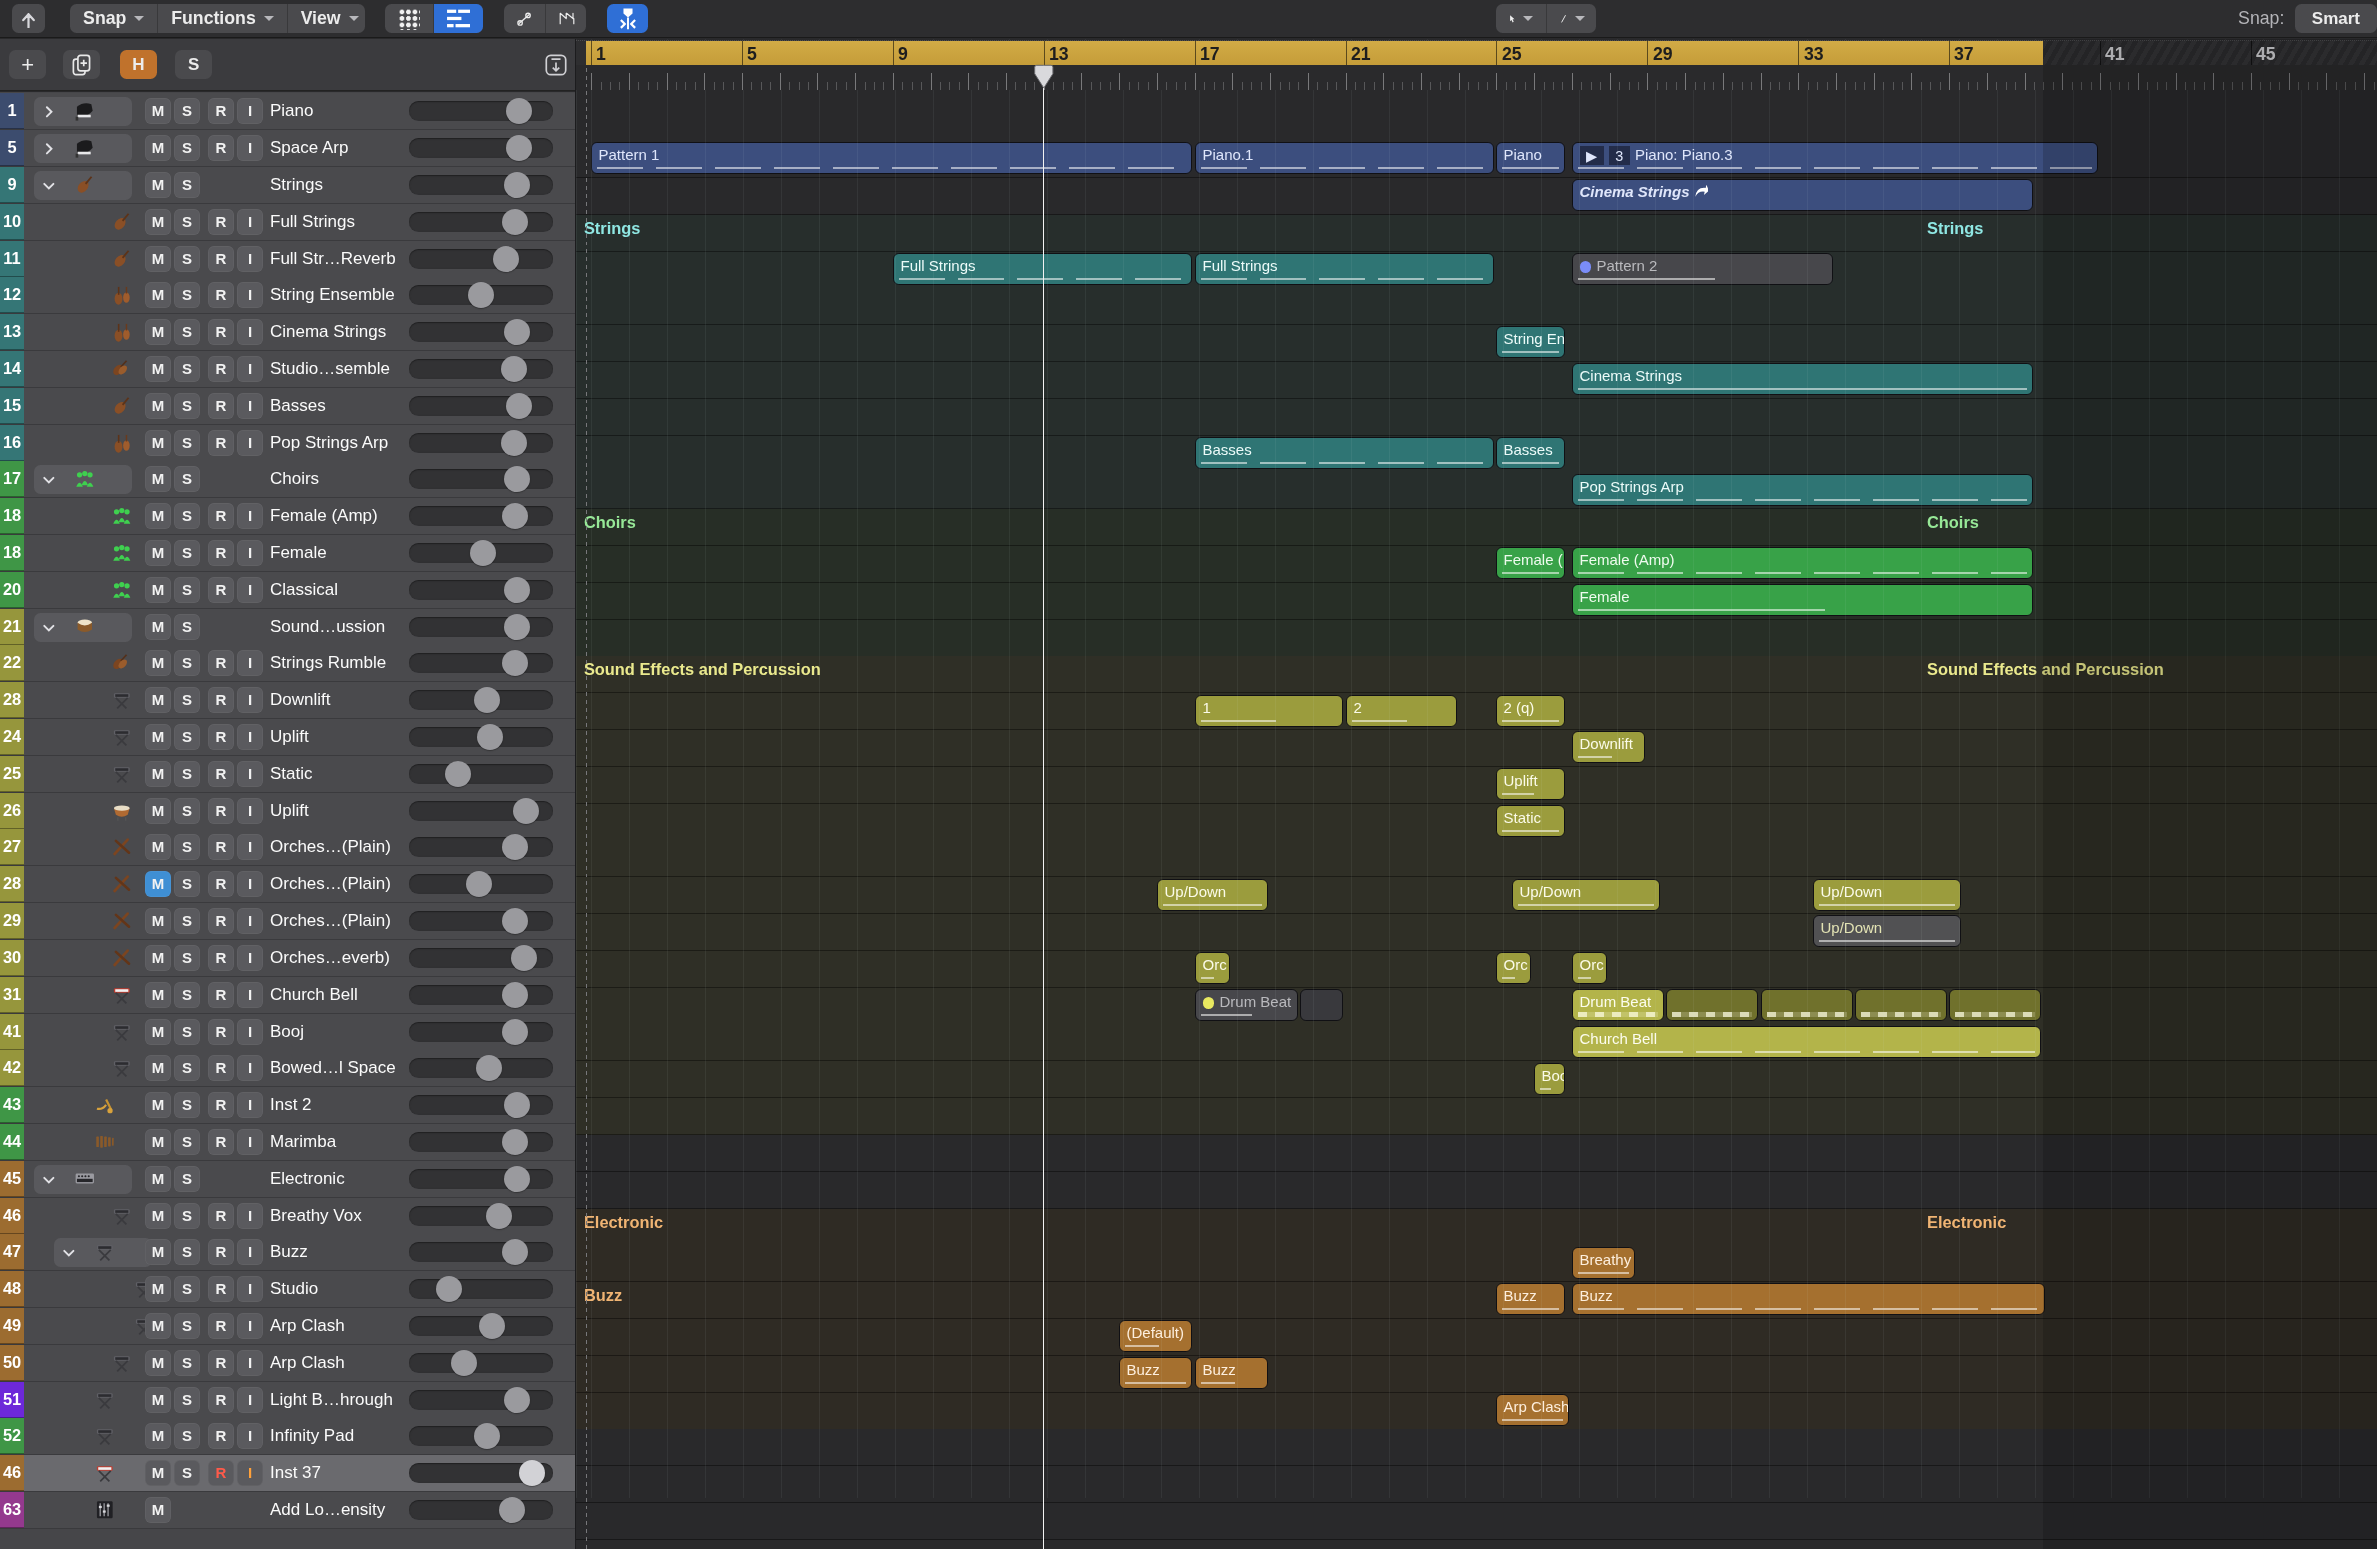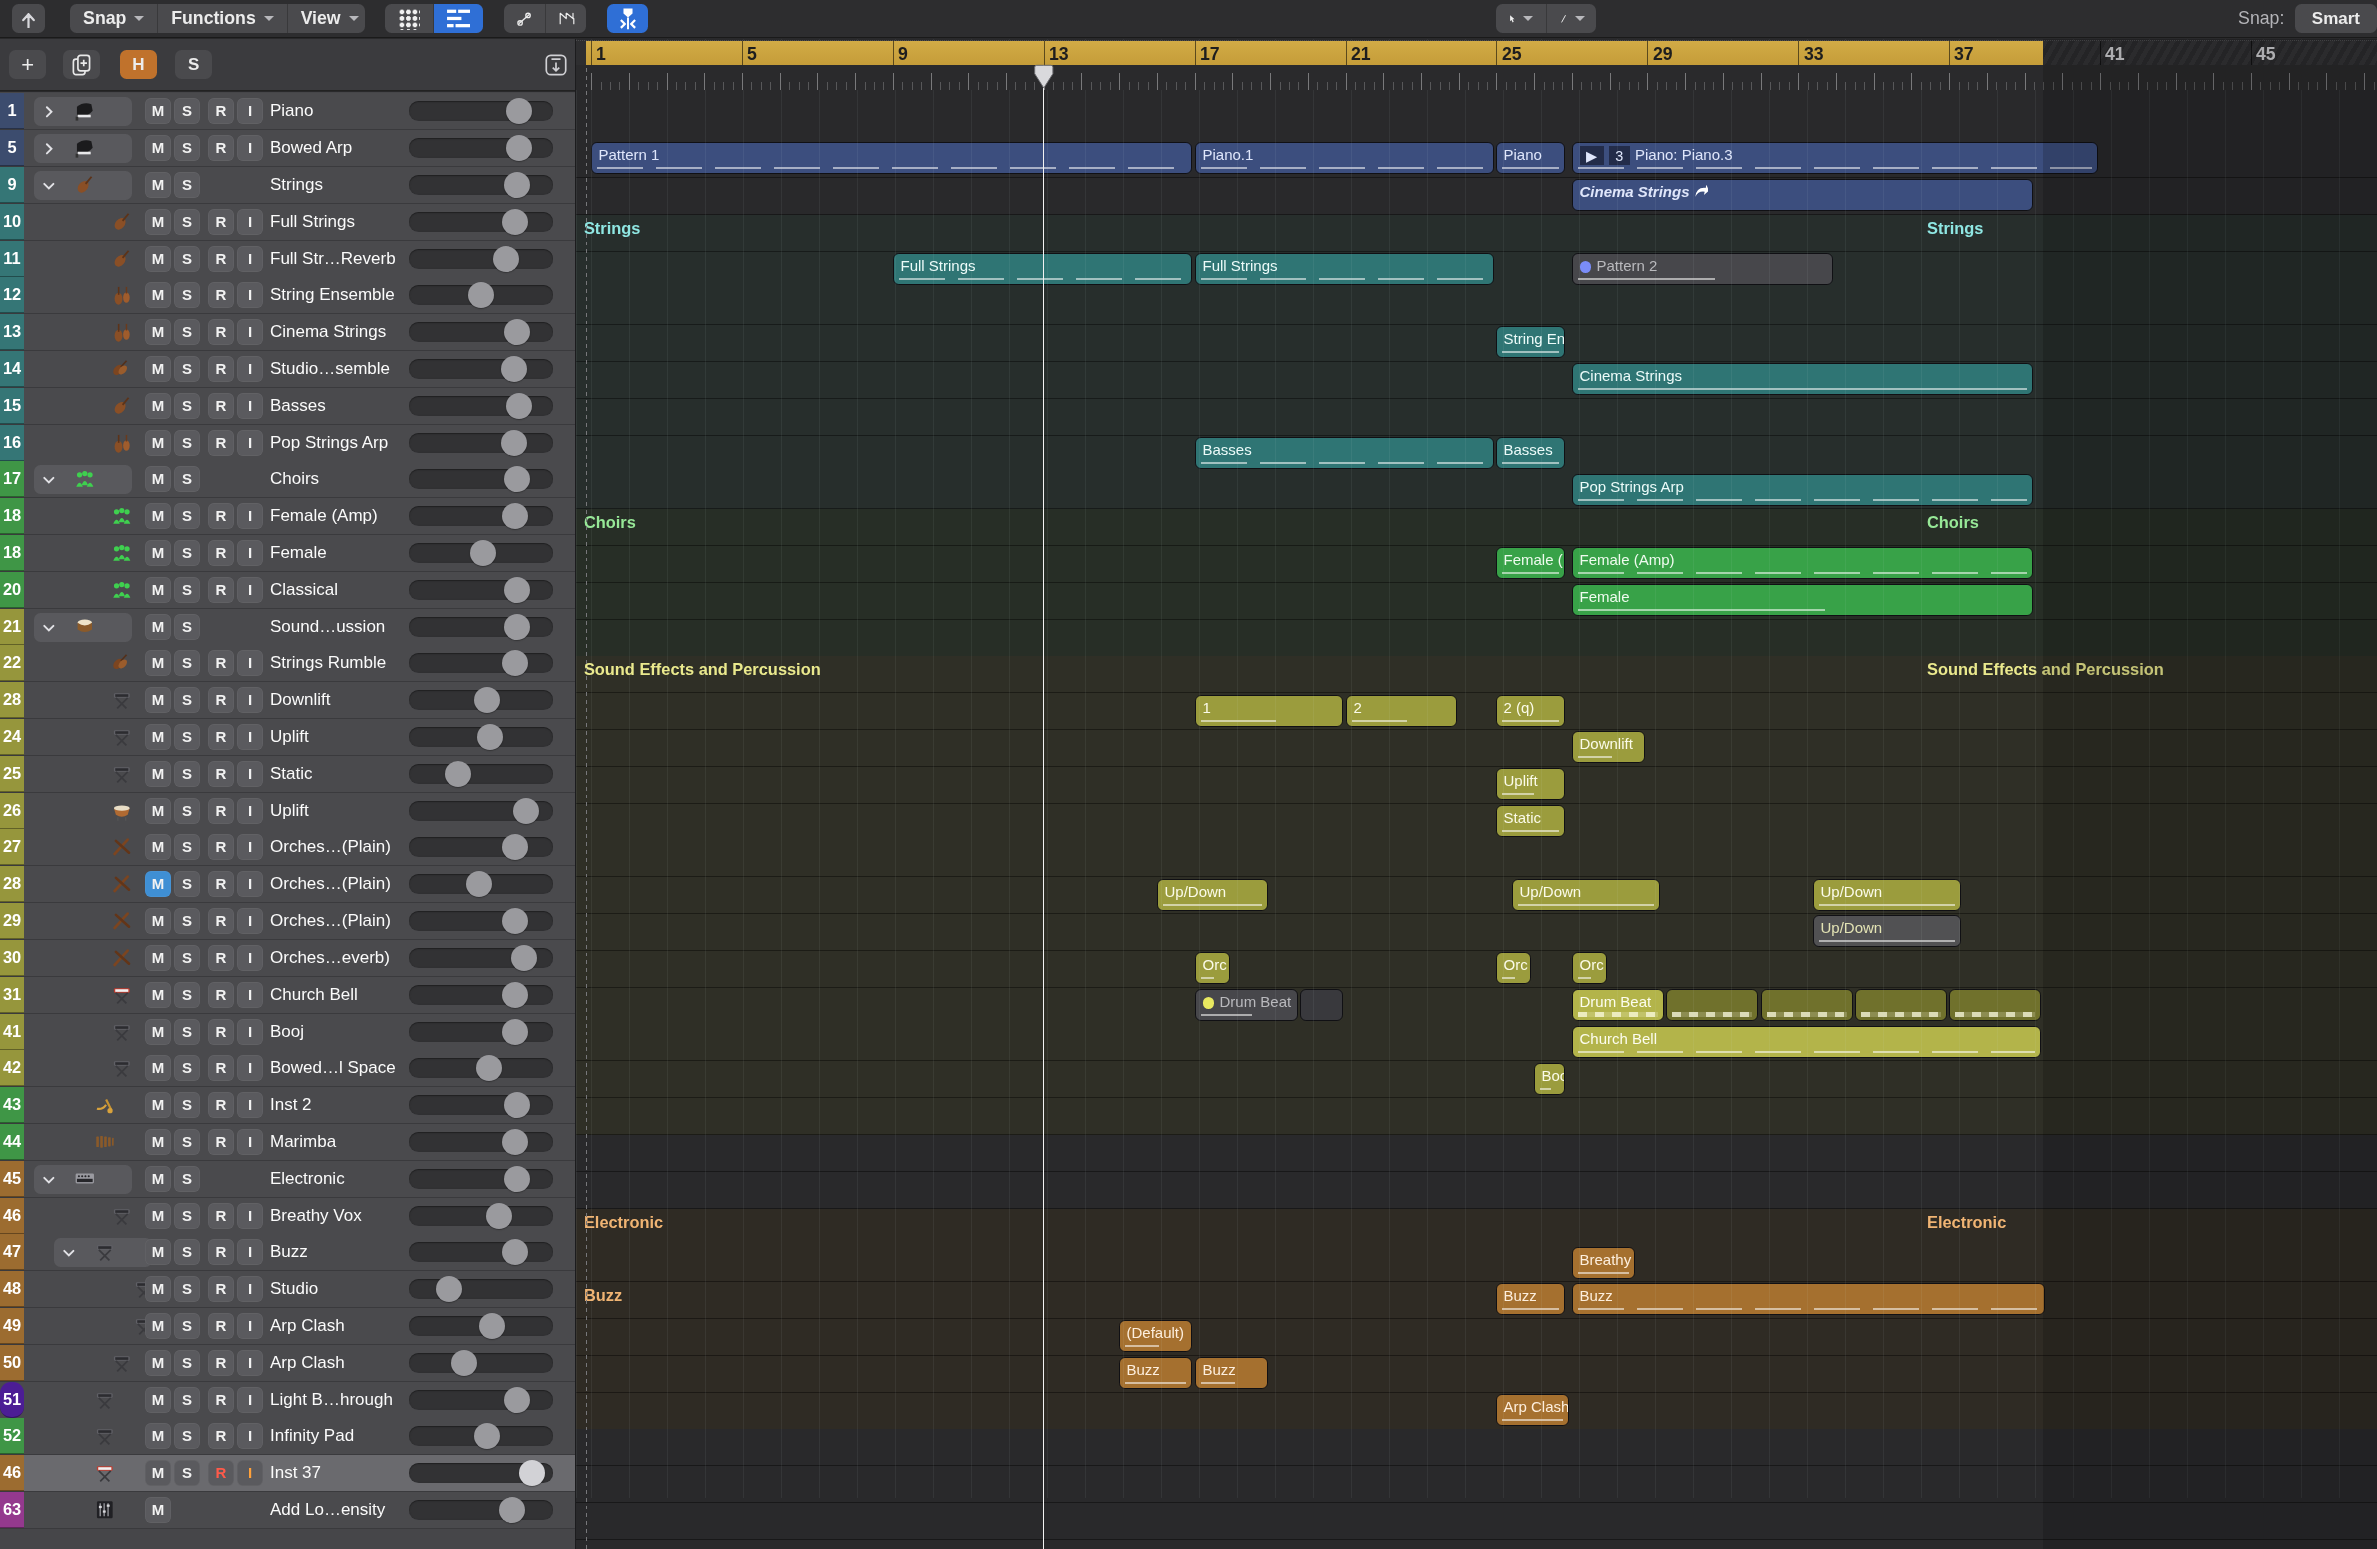--- a/index.html
+++ b/index.html
@@ -206,21 +206,21 @@
           <span style="margin-left:17px"><svg width="23.6" height="23.6" viewBox="0 0 36 36">
               <path d="M6 26 L6 12 Q16 4 28 8 L30 18 Q20 30 6 26 z" fill="#1b1b1d"></path>
               <rect x="7" y="24" width="20" height="4" fill="#e8e8ea"></rect>
               <rect x="4" y="27" width="4" height="6" fill="#333"></rect>
             </svg></span>
         </div>
         <div class="msbtn" style="position: absolute; left: 145px; top: 4.7px;">M</div>
         <div class="msbtn" style="position: absolute; left: 174px; top: 4.7px;">S</div>
         <div class="msbtn" style="position: absolute; left: 208px; top: 4.7px;">R</div>
         <div class="msbtn" style="position: absolute; left: 237px; top: 4.7px;">I</div>
-        <div class="tname">Bowed Arp</div>
+        <div class="tname">Space Arp</div>
         <div class="slider" style="top: 8px;">
           <div class="knob" style="left: 97px;"></div>
         </div>
       </div>
       <div class="trow" style="top: 75px; height: 37px;">
         <div class="numcell" style="background: rgb(53, 118, 118);">9</div>
         <div class="stackbox" style="left: 34px; width: 98px;">
           <svg width="15.7" height="15.7" viewBox="0 0 24 24">
             <path d="M5 9 l7 7 l7 -7" stroke="#e2e2e6" stroke-width="3" fill="none" stroke-linecap="round"></path>
           </svg>
@@ -852,21 +852,21 @@
         <div class="msbtn" style="position: absolute; left: 145px; top: 4.7px;">M</div>
         <div class="msbtn" style="position: absolute; left: 174px; top: 4.7px;">S</div>
         <div class="msbtn" style="position: absolute; left: 208px; top: 4.7px;">R</div>
         <div class="msbtn" style="position: absolute; left: 237px; top: 4.7px;">I</div>
         <div class="tname">Arp Clash</div>
         <div class="slider" style="top: 8px;">
           <div class="knob" style="left: 42px;"></div>
         </div>
       </div>
       <div class="trow" style="top: 1290px; height: 37px;">
-        <div class="numcell" style="background: #4c1d95; border-radius: 11px;">51</div>
+        <div class="numcell" style="background: #6d28d9;">51</div>
         <div class="icn" style="left: 92px; top: 5.3px;">
           <svg width="23.6" height="23.6" viewBox="0 0 36 36">
             <rect x="6" y="8" width="24" height="7" rx="2" fill="#606066"></rect>
             <rect x="8" y="9.5" width="20" height="4" fill="#2c2c30"></rect>
             <path d="M9 15 L25 31 M27 15 L11 31" stroke="#3a3a3e" stroke-width="2.6"></path>
           </svg>
         </div>
         <div class="msbtn" style="position: absolute; left: 145px; top: 4.7px;">M</div>
         <div class="msbtn" style="position: absolute; left: 174px; top: 4.7px;">S</div>
         <div class="msbtn" style="position: absolute; left: 208px; top: 4.7px;">R</div>

